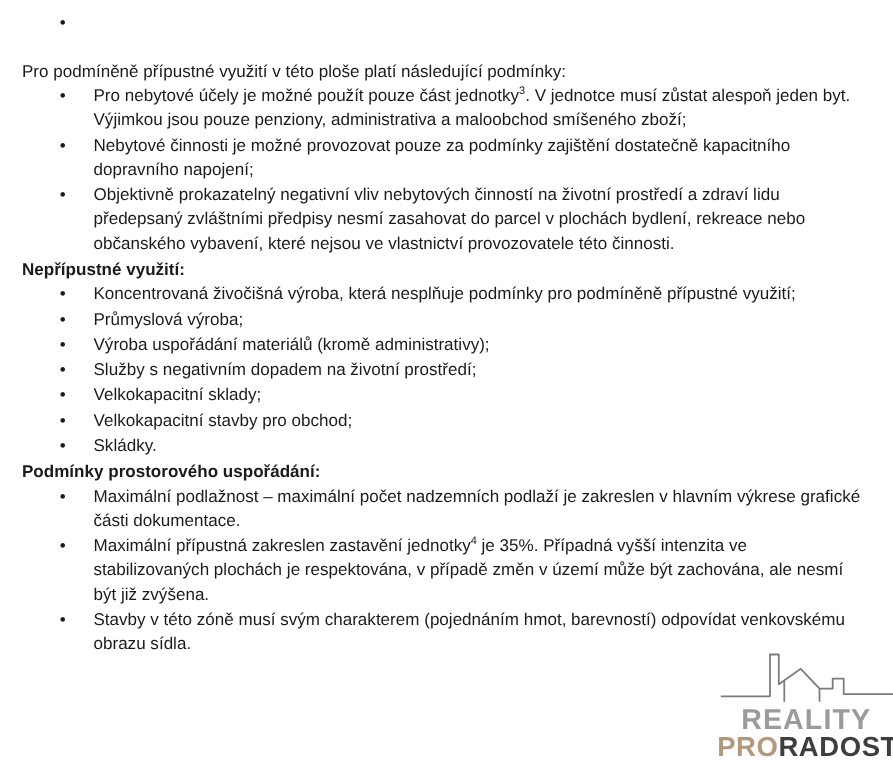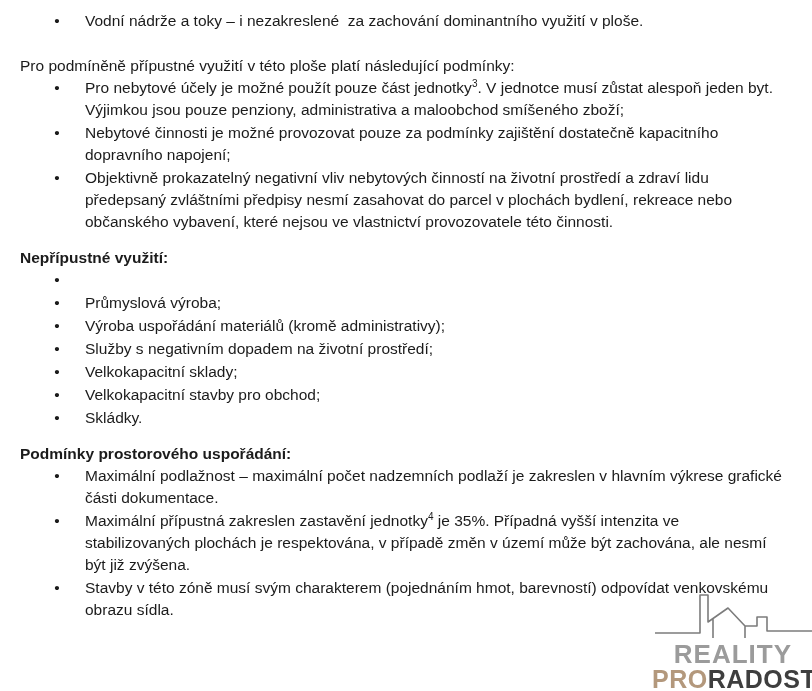--- a/index.html
+++ b/index.html
@@ -10,21 +10,21 @@
     color: #1b1b1b;
     position: relative;
     overflow: hidden;
   }
   .content {
     position: absolute; inset: 0; z-index: 2;
     padding: 10px 0 0 20px;
     font-size: 15.5px; line-height: 22px;
   }
   .para { margin-top: 23px; width: 760px; }
-  .heading { font-weight: bold; margin-top: 14px; width: 760px; }
+  .heading { font-weight: bold; margin-top: 2px; width: 760px; }
   .li { display: flex; margin-bottom: 1px; }
   .li .bullet {
     flex: 0 0 8px; margin-left: 33px; width: 8px;
     text-align: center;
   }
   .li .li-text {
     margin-left: 24px; width: 700px;
     white-space: pre-wrap;
   }
   sup { font-size: 10px; line-height: 0; vertical-align: super; }
@@ -54,21 +54,20 @@
     <path d="M0,45 H45 V7 H53 V34 L73,20 L90,38 V50 M58,31 V50 M90,38 H102 V29 H112 V43 H157" fill="none" stroke="#7c7c7c" stroke-width="1.6" stroke-linejoin="round"></path>
   </svg>
   <div class="logo-reality">REALITY</div>
   <div class="logo-proradost"><span class="logo-pro">PRO</span><span>RADOST</span></div>
 </div>
 
 <div class="content">
 
   <div class="li">
     <span class="bullet">•</span>
-    <span class="li-text"><span>Vodní nádrže a toky – i nezakreslené  za zachování dominantního využití v ploše.</span></span>
   </div>
 
   <div class="para">Pro podmíněně přípustné využití v této ploše platí následující podmínky:</div>
 
   <div>
     <div class="li">
       <span class="bullet">•</span>
       <span class="li-text"><span>Pro nebytové účely je možné použít pouze část jednotky</span><sup>3</sup><span>. V jednotce musí zůstat alespoň jeden byt. Výjimkou jsou pouze penziony, administrativa a maloobchod smíšeného zboží;</span></span>
     </div>
     <div class="li">
@@ -79,20 +78,21 @@
       <span class="bullet">•</span>
       <span class="li-text"><span>Objektivně prokazatelný negativní vliv nebytových činností na životní prostředí a zdraví lidu předepsaný zvláštními předpisy nesmí zasahovat do parcel v plochách bydlení, rekreace nebo občanského vybavení, které nejsou ve vlastnictví provozovatele této činnosti.</span></span>
     </div>
   </div>
 
   <div class="heading">Nepřípustné využití:</div>
 
   <div>
     <div class="li">
       <span class="bullet">•</span>
+      <span class="li-text"><span>Koncentrovaná živočišná výroba, která nesplňuje podmínky pro podmíněně přípustné využití;</span></span>
     </div>
     <div class="li">
       <span class="bullet">•</span>
       <span class="li-text"><span>Průmyslová výroba;</span></span>
     </div>
     <div class="li">
       <span class="bullet">•</span>
       <span class="li-text"><span>Výroba uspořádání materiálů (kromě administrativy);</span></span>
     </div>
     <div class="li">

